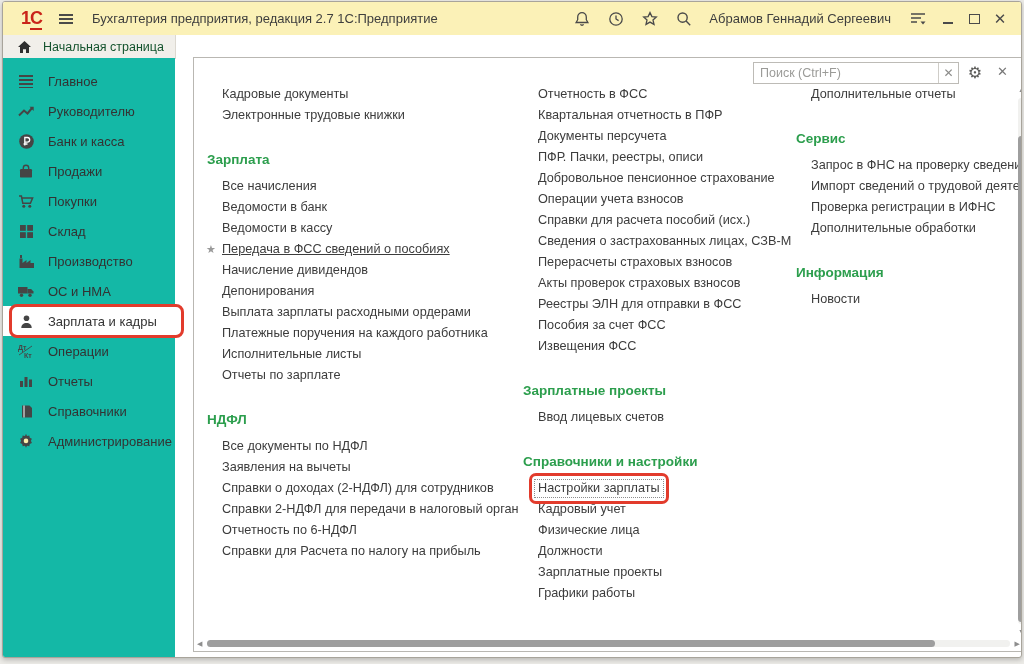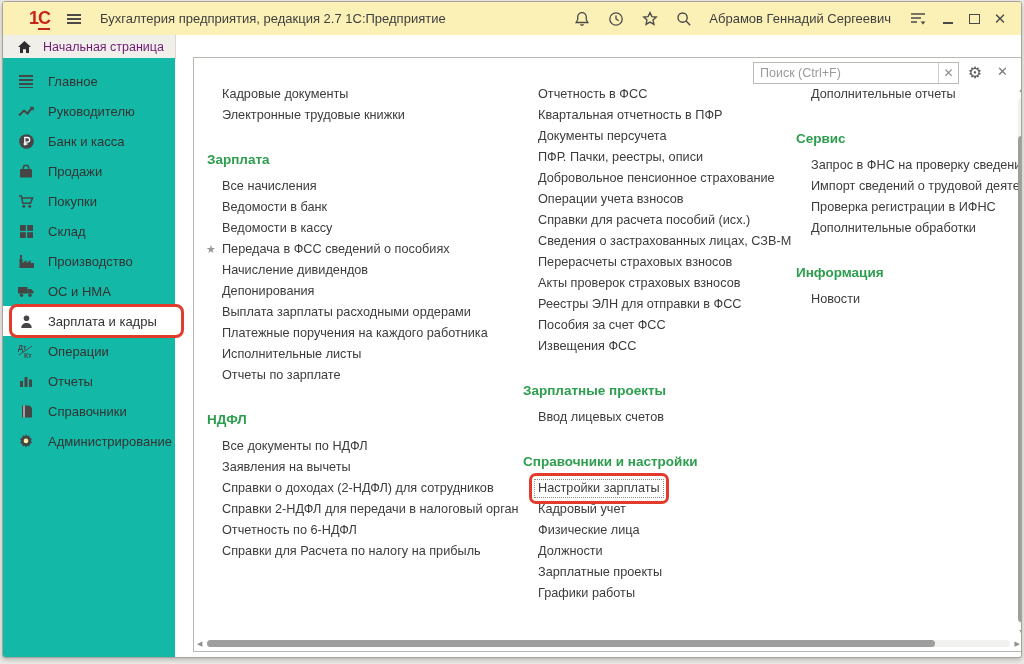--- a/index.html
+++ b/index.html
@@ -12,37 +12,37 @@
   .window{
     position:absolute;left:2px;top:1px;width:1018px;height:655px;
     background:#FFFFFF;border:1px solid #A8A49B;border-radius:3px;
     box-shadow:0 2px 5px rgba(0,0,0,.22);overflow:hidden;
   }
   
   .titlebar{
     position:absolute;left:0;top:0;right:0;height:33px;
     background:#FBF1B7;display:flex;align-items:center;
   }
-  .logo{margin-left:26px;font-weight:bold;font-size:18px;color:#C9241A;letter-spacing:-1px;position:relative;}
+  .logo{margin-left:18px;font-weight:bold;font-size:18px;color:#C9241A;letter-spacing:-1px;position:relative;}
   .logo .logo-c{border-bottom:2px solid #C9241A;padding-bottom:0px;}
   .burger{margin-left:16px;display:inline-block;}
   .titlebar-title{margin-left:18px;font-size:13px;color:#3E3E3E;}
   .tb-right{margin-left:auto;display:flex;align-items:center;gap:0;}
   .tb-iconbtn{width:34px;height:26px;display:flex;align-items:center;justify-content:center;cursor:pointer;}
   .tb-user{font-size:13px;color:#3E3E3E;margin:0 10px 0 8px;}
   .winbtn{width:26px;height:24px;display:flex;align-items:center;justify-content:center;color:#4A4A4A;font-size:13px;cursor:pointer;}
   .maxbox{width:9px;height:8px;border:1.5px solid #4A4A4A;display:inline-block;}
   .minbar{width:10px;height:0;border-bottom:2px solid #4A4A4A;display:inline-block;margin-top:8px;}
   .closex{font-size:15px;}
   .tb-close-margin{margin-right:8px;}
   
   .home-tab{
     position:absolute;left:0;top:33px;width:172px;height:23px;
     background:#F1EFEA;border-bottom:1px solid #DCD8D0;border-right:1px solid #DCD8D0;
-    display:flex;align-items:center;font-size:12.5px;color:#701a75;cursor:pointer;
+    display:flex;align-items:center;font-size:12.5px;color:#14532d;cursor:pointer;
   }
   .home-tab .ht-icon{margin:0 11px 0 14px;display:flex;}
   .tabstrip-rest{position:absolute;left:172px;top:33px;right:0;height:22px;background:#FFFFFF;}
   
   .sidebar{
     position:absolute;left:0;top:56px;width:172px;bottom:0;
     background:#14b8a6;padding-top:8px;box-sizing:border-box;
   }
   .side-item{
     height:30px;display:flex;align-items:center;font-size:13px;color:#333;
@@ -78,21 +78,21 @@
   .col{position:absolute;top:0;padding-top:26px;box-sizing:border-box;}
   .col1{left:12px;width:312px;}
   .col2{left:328px;width:266px;}
   .col3{left:601px;width:228px;overflow:hidden;}
   .section-header{
     font-size:13.5px;font-weight:bold;color:#2C9E4D;margin:26px 0 9px 1px;white-space:nowrap;
   }
   .menu-item{height:21px;line-height:21px;padding-left:16px;position:relative;white-space:nowrap;font-size:12.7px;color:#3C3C3C;}
   .item-label{cursor:pointer;}
   .menu-item .star{position:absolute;left:0;top:0;font-size:11px;color:#9A9A9A;line-height:21px;}
-  .item-label.u{}
+  .item-label.u{text-decoration:underline;}
   .item-label.focused{
     display:inline-block;border:1px dotted #8C8C8C;padding:0 3px;margin-left:-4px;line-height:17px;position:relative;
   }
   .item-label.annotated::after{
     content:"";position:absolute;top:-7px;bottom:-7px;left:-6px;right:-6px;
     border:3px solid #E23B2C;border-radius:7px;pointer-events:none;z-index:40;
   }
   
   .vscroll{position:absolute;right:2px;top:28px;width:9px;height:550px;}
   .vscroll .arrow{position:absolute;left:0;width:9px;text-align:center;font-size:7px;color:#8E8E8E;cursor:pointer;line-height:8px;}

